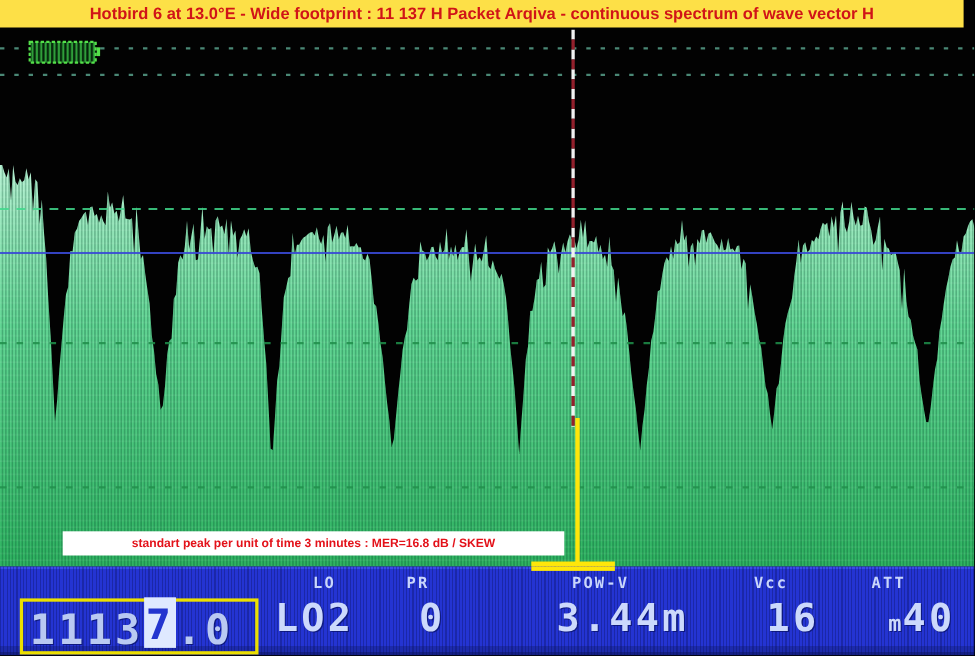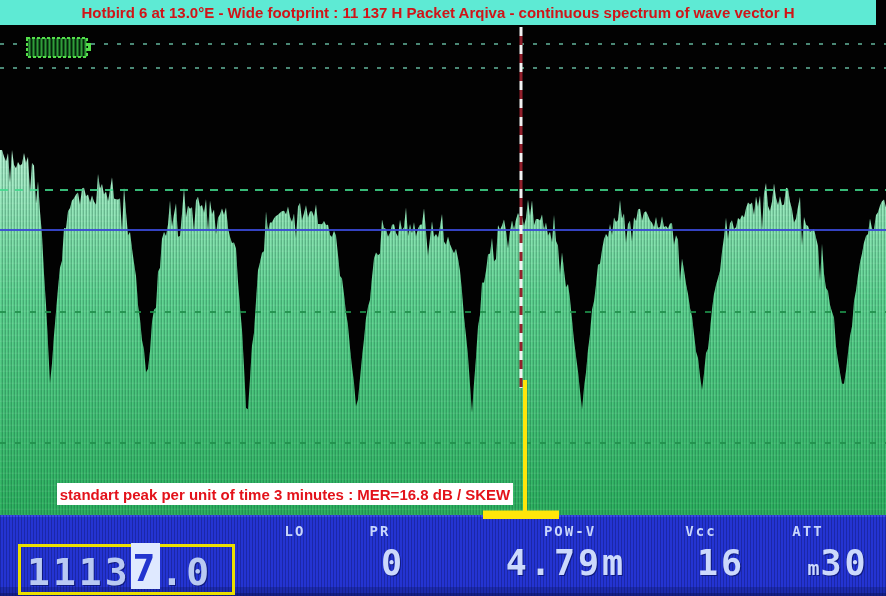--- a/index.html
+++ b/index.html
@@ -1,27 +1,27 @@
 <!DOCTYPE html>
 <html><head>
 <meta charset="utf-8">
 <style>
   html,body{margin:0;padding:0;background:#000;}
   .screen{position:relative;width:886px;height:596px;background:#020202;overflow:hidden;
           font-family:"Liberation Sans",sans-serif;}
   
-  .banner{position:absolute;left:0;top:0;width:876px;height:25px;background:#5eead4;
+  .banner{position:absolute;left:0;top:0;width:876px;height:25px;background:#fde047;
           display:flex;align-items:center;justify-content:center;}
   .banner span{color:#d01418;font-weight:bold;font-size:15px;letter-spacing:0px;white-space:nowrap;}
   
   svg.spec{position:absolute;left:0;top:0;z-index:1;}
   
   .annotation{position:absolute;left:57px;top:483px;width:456px;height:22px;background:#ffffff;
               z-index:2;display:flex;align-items:center;justify-content:center;}
-  .annotation span{color:#e3121a;font-weight:bold;font-size:15px;white-space:nowrap;}
+  .annotation span{color:#e3121a;font-weight:bold;font-size:11px;white-space:nowrap;}
   
   .statusbar{position:absolute;left:0;top:515px;width:886px;height:81px;z-index:3;
              background:linear-gradient(180deg,#3a4ae8 0 2px,#2434d2 2px 72px,#1c2aac 72px 78px,#141f86 78px 81px);}
   .statusbar::after{content:"";position:absolute;inset:0;
              background:repeating-linear-gradient(90deg,rgba(10,16,90,.35) 0 1px,transparent 1px 3px);pointer-events:none;}
   .bar-label{position:absolute;top:8px;transform:translateX(-50%);color:#c9d6fb;
              font-family:"DejaVu Sans Mono",monospace;font-weight:bold;font-size:14px;letter-spacing:2px;z-index:4;}
   .bar-value{position:absolute;top:28px;transform:translateX(-50%);color:#ccd9fc;
              font-family:"DejaVu Sans Mono",monospace;font-weight:bold;font-size:35px;letter-spacing:3px;z-index:4;
              text-shadow:1px 1px 0 rgba(10,20,110,.8);}
@@ -95,23 +95,24 @@
 
   <div class="statusbar">
     <div class="yellow-underline"></div>
 
     <div class="freq-box">
       <span class="freq-digits"><span>1113</span><span class="freq-digit-sel">7</span><span>.0</span></span>
     </div>
 
     <span class="bar-label" style="left:295px">LO</span>
     <span class="bar-label" style="left:380px">PR</span>
-    <span class="bar-label" style="left:570px">POW-V</span>
+    <span class="bar-label" style="left:546px">POW-V</span>
     <span class="bar-label" style="left:701px">Vcc</span>
     <span class="bar-label" style="left:808px">ATT</span>
 
+    <span class="bar-value" style="left:286px">LO2</span>
     <span class="bar-value" style="left:393px">0</span>
-    <span class="bar-value" style="left:566px">4.79m</span>
+    <span class="bar-value" style="left:566px">3.44m</span>
     <span class="bar-value" style="left:721px">16</span>
-    <span class="bar-value" style="left:838px"><span class="att-prefix">m</span><span>30</span></span>
+    <span class="bar-value" style="left:838px"><span class="att-prefix">m</span><span>40</span></span>
   </div>
 
 </div>
 
 </body></html>

